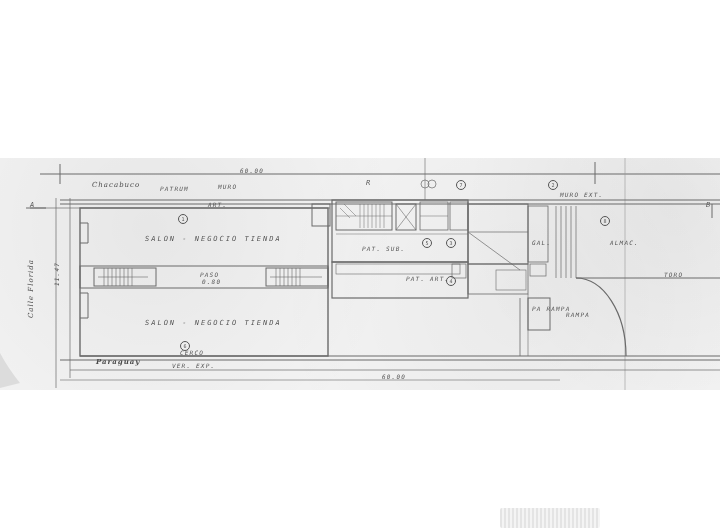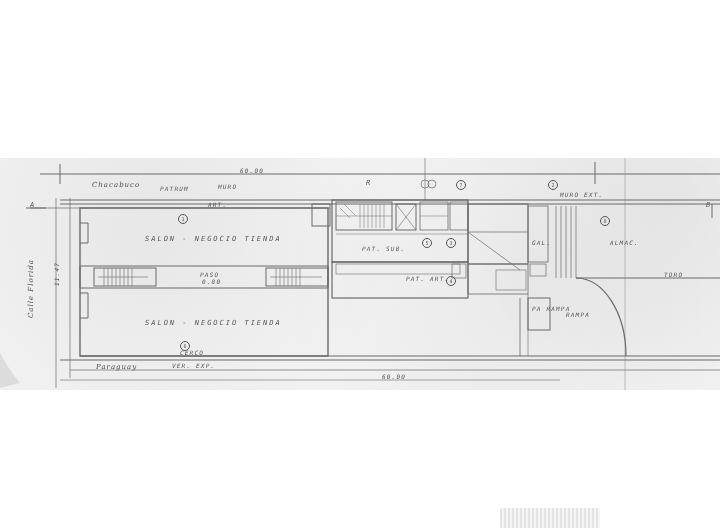--- a/index.html
+++ b/index.html
@@ -163,21 +163,21 @@
       <circle cx="425" cy="26" r="4" stroke-width="0.7"></circle>
       <circle cx="432" cy="26" r="4" stroke-width="0.7"></circle>
       <line x1="425" y1="0" x2="425" y2="42" stroke-width="0.6"></line>
     </g>
 
     <path d="M 0 195 Q 8 210 20 225 L 0 230 Z" fill="#dcdcdc"></path>
   </svg>
 
   <div class="lbl street" style="left:92px;top:24px;">Chacabuco</div>
   <div class="lbl street vert" style="left:28px;top:160px;">Calle Florida</div>
-  <div class="lbl street" style="left:96px;top:206px;">Paraguay</div>
+  <div class="lbl street" style="left:96px;top:200px;font-weight:bold;">Paraguay</div>
 
   <div class="lbl" style="left:240px;top:10px;">60.00</div>
   <div class="lbl" style="left:382px;top:216px;">60.00</div>
   <div class="lbl vert" style="left:54px;top:128px;">11.47</div>
 
   <div class="lbl big" style="left:30px;top:44px;">A</div>
   <div class="lbl big" style="left:706px;top:44px;">B</div>
   <div class="lbl big" style="left:366px;top:22px;">R</div>
 
   <div class="lbl" style="left:160px;top:28px;">PATRUM</div>

